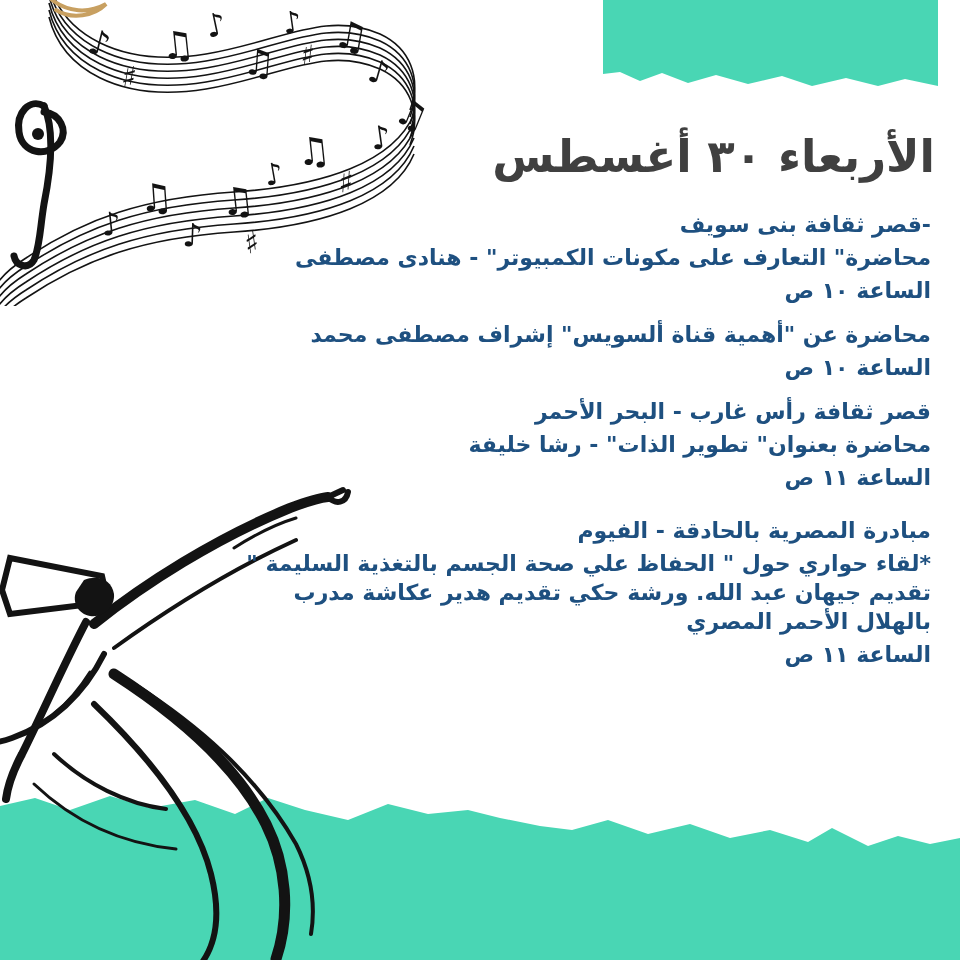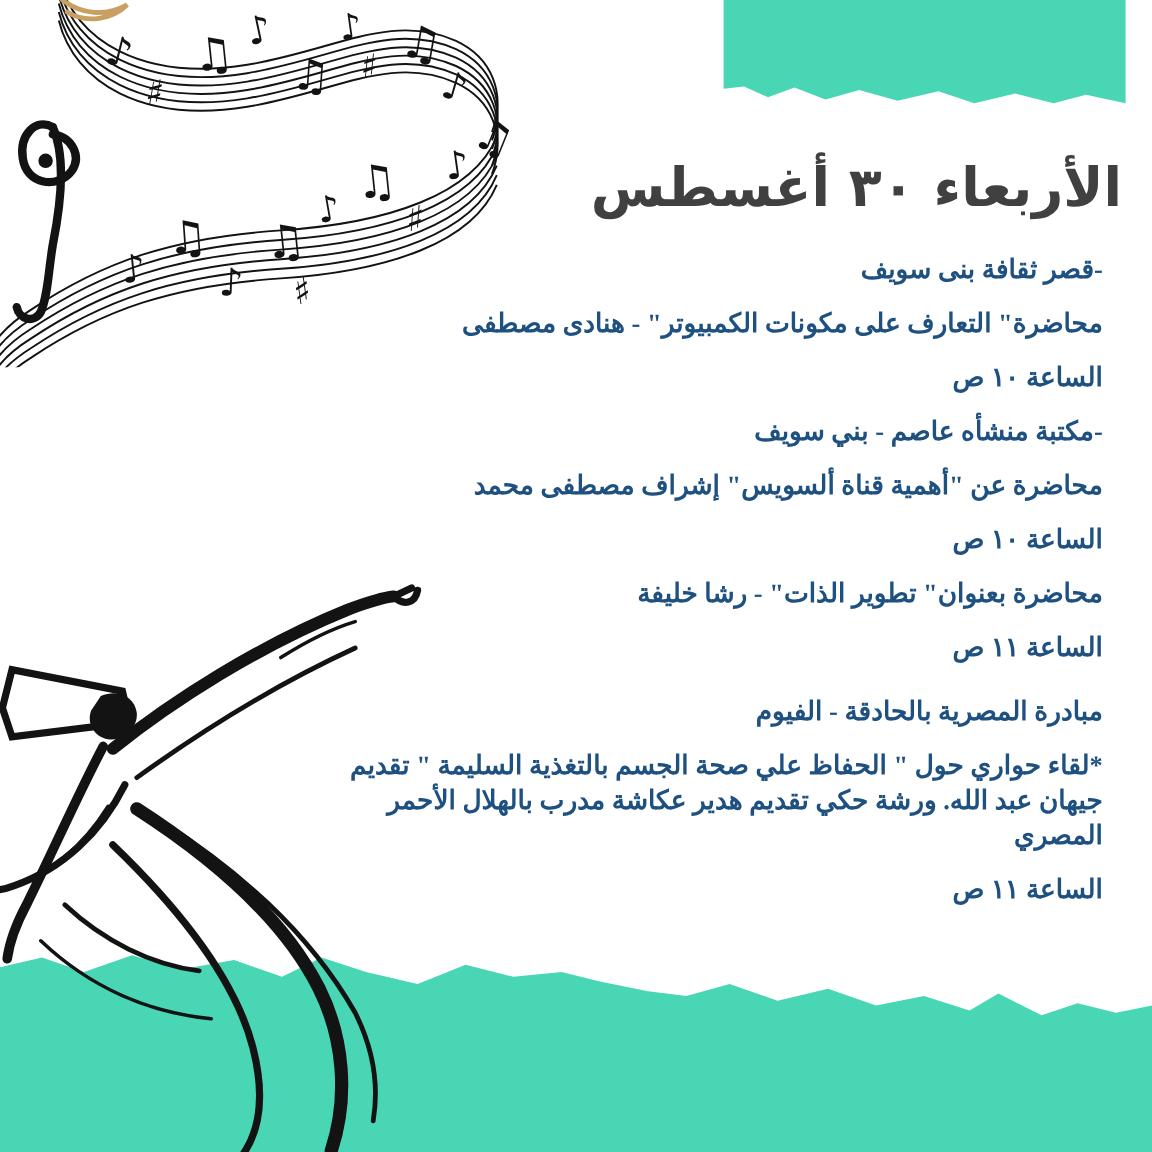--- a/index.html
+++ b/index.html
@@ -19,21 +19,21 @@
   .content{
     position:absolute;top:130px;right:25px;width:706px;
     direction:rtl;text-align:right;
     color:#1e5080;font-weight:bold;
   }
   .title{
     font-size:45px;line-height:1.2;margin:0 0 26px 0;color:#404040;
     letter-spacing:0;
   }
   .event{margin:0 0 15px 0;font-size:22px;line-height:29px;}
-  .event div{margin:16px;font-family:Liberation Serif, serif;}
+  .event div{margin:4px;}
   .event.last{margin-top:24px;}
 </style>
 </head>
 <body>
 
 <div class="canvas">
 
   <svg id="torn-top" class="torn" viewBox="0 0 960 100" aria-hidden="true">
     <polygon fill="#49d6b4" points="603,0 938,0 938,86 905,79 878,86 846,78 812,86 782,76 748,84 716,75 688,83 662,73 640,81 620,72 603,74"></polygon>
   </svg>
@@ -127,26 +127,26 @@
   <div class="content">
     <h1 class="title">الأربعاء ٣٠ أغسطس</h1>
 
     <div class="event">
       <div>-قصر ثقافة بنى سويف</div>
       <div>محاضرة" التعارف على مكونات الكمبيوتر" - هنادى مصطفى</div>
       <div>الساعة ١٠ ص</div>
     </div>
 
     <div class="event">
-      <div>-مكتبة منشأه عاصم - بني سويف</div>
       <div>محاضرة عن "أهمية قناة ألسويس" إشراف مصطفى محمد</div>
       <div>الساعة ١٠ ص</div>
     </div>
 
     <div class="event">
+      <div>قصر ثقافة رأس غارب - البحر الأحمر</div>
       <div>محاضرة بعنوان" تطوير الذات" - رشا خليفة</div>
       <div>الساعة ١١ ص</div>
     </div>
 
     <div class="event last">
       <div>مبادرة المصرية بالحادقة - الفيوم</div>
       <div>*لقاء حواري حول " الحفاظ علي صحة الجسم بالتغذية السليمة " تقديم جيهان عبد الله. ورشة حكي تقديم هدير عكاشة مدرب بالهلال الأحمر المصري</div>
       <div>الساعة ١١ ص</div>
     </div>
   </div>

